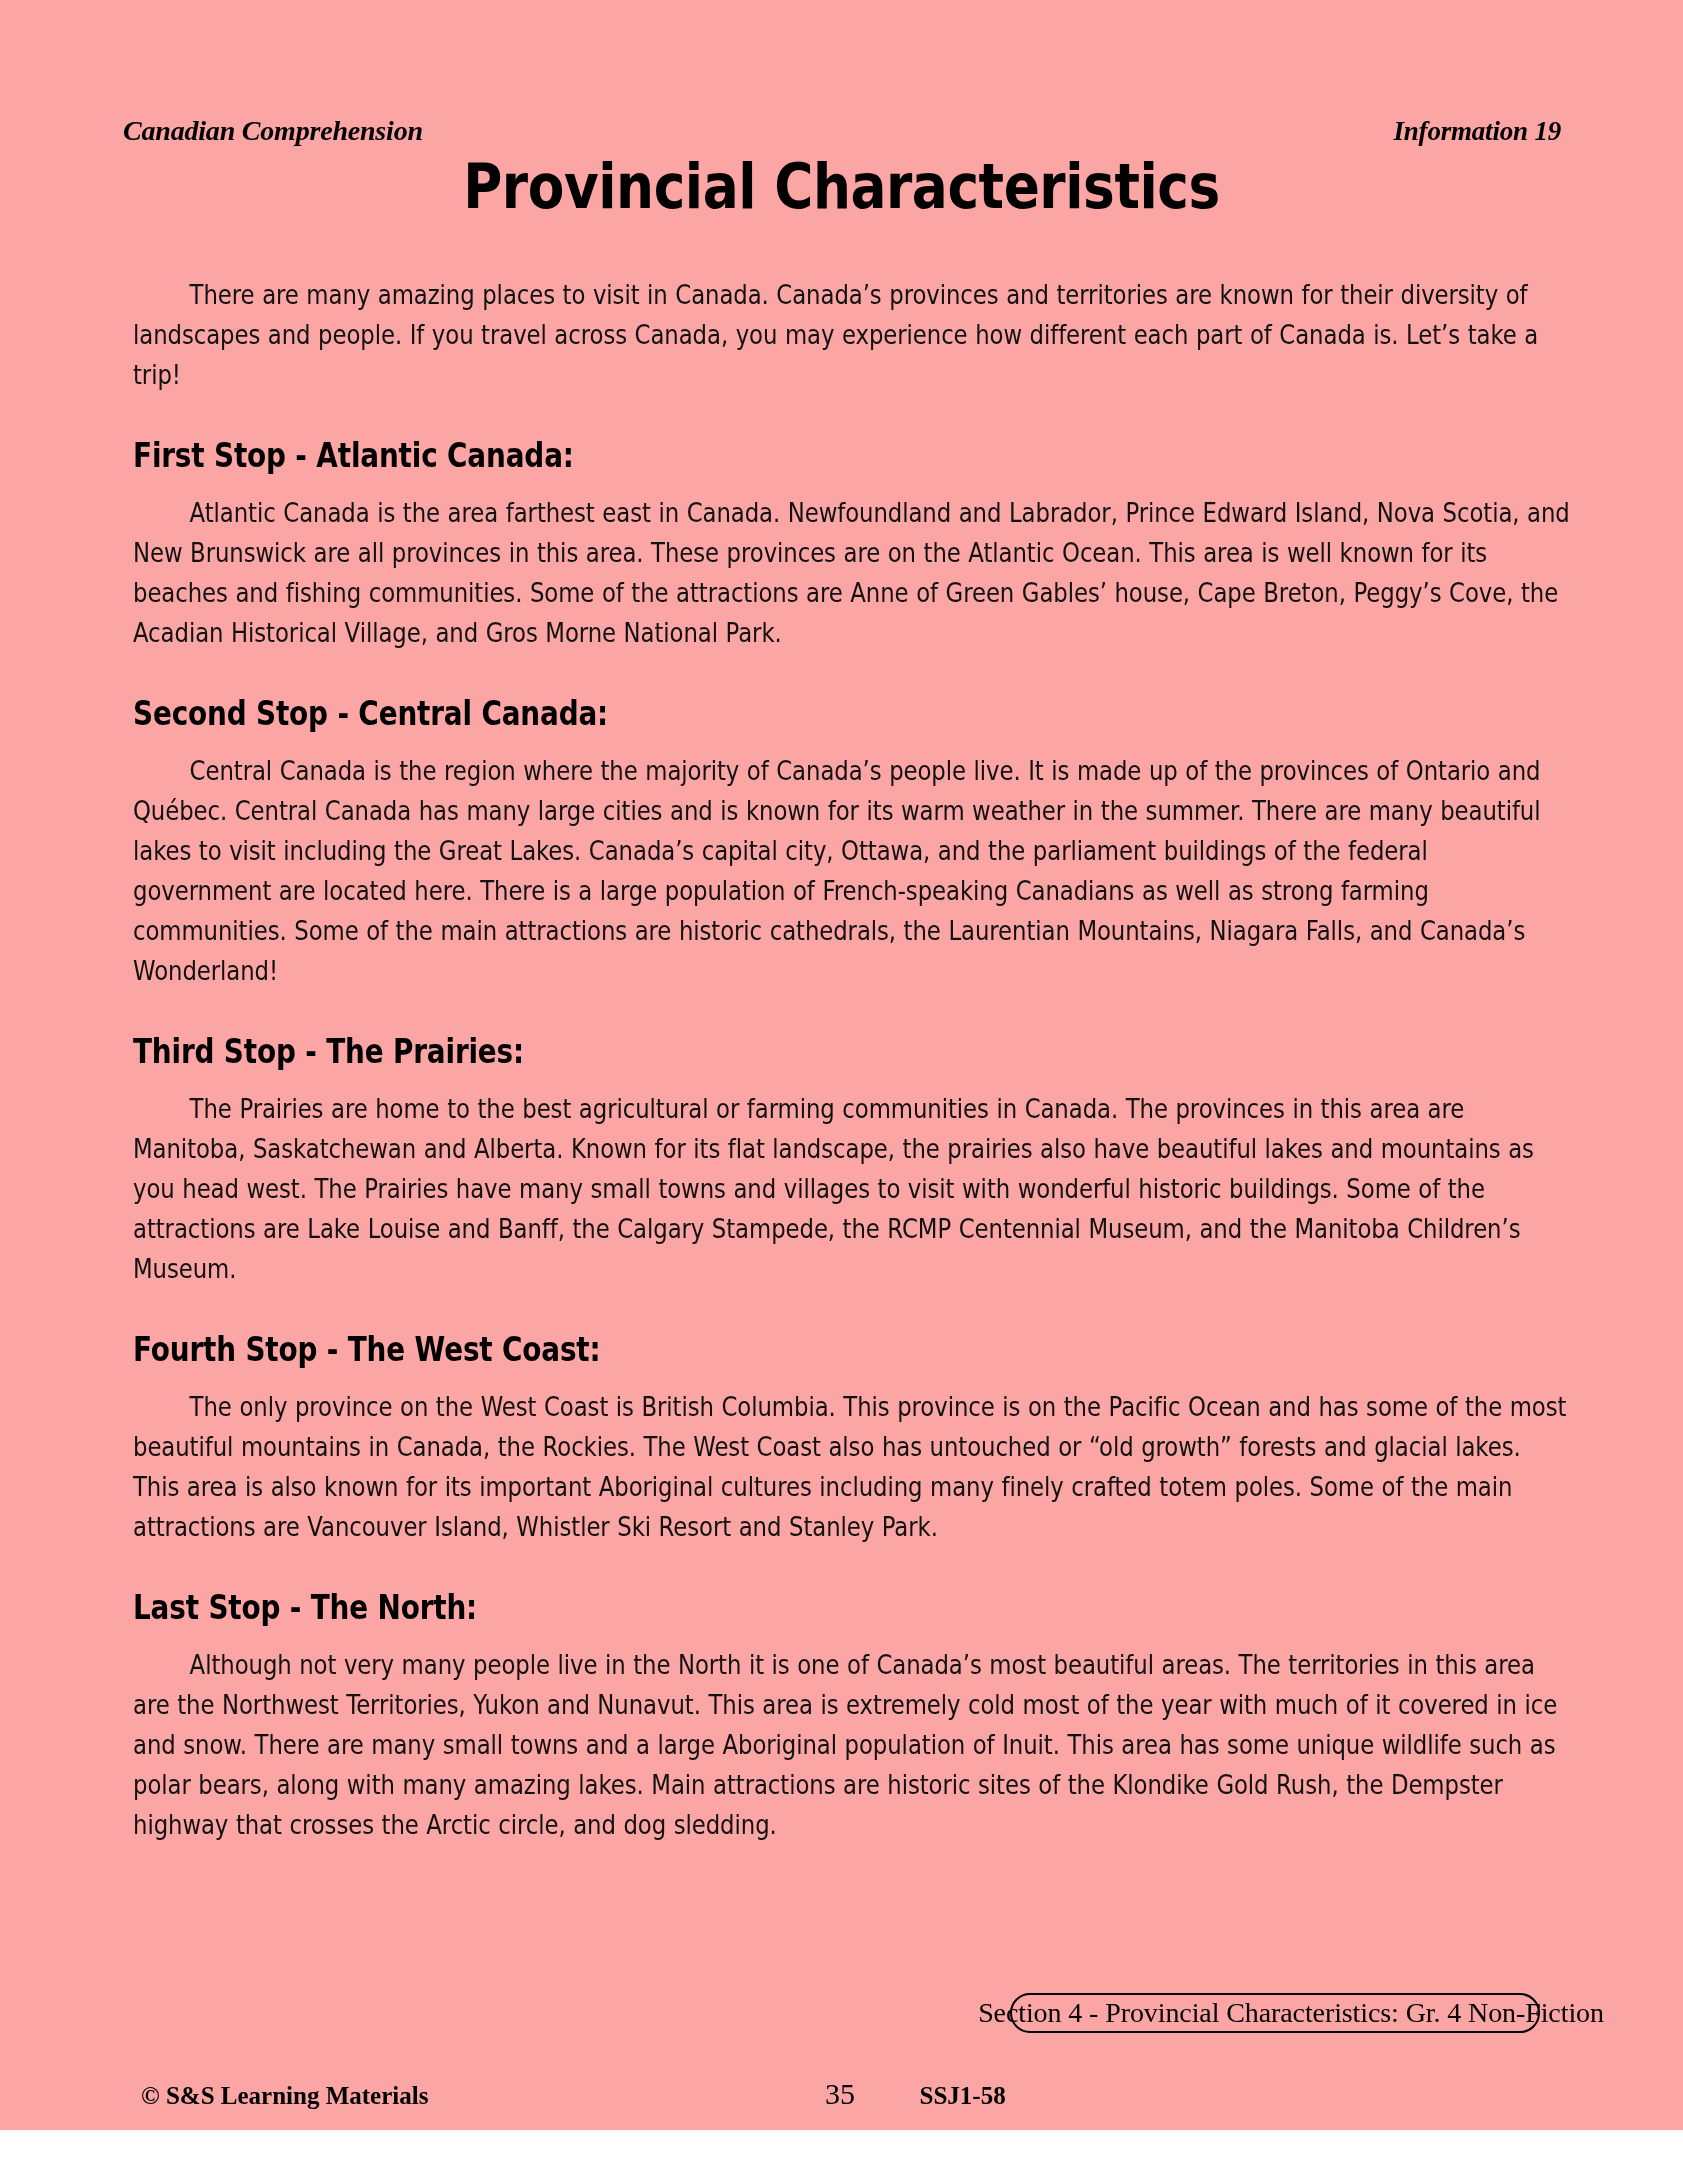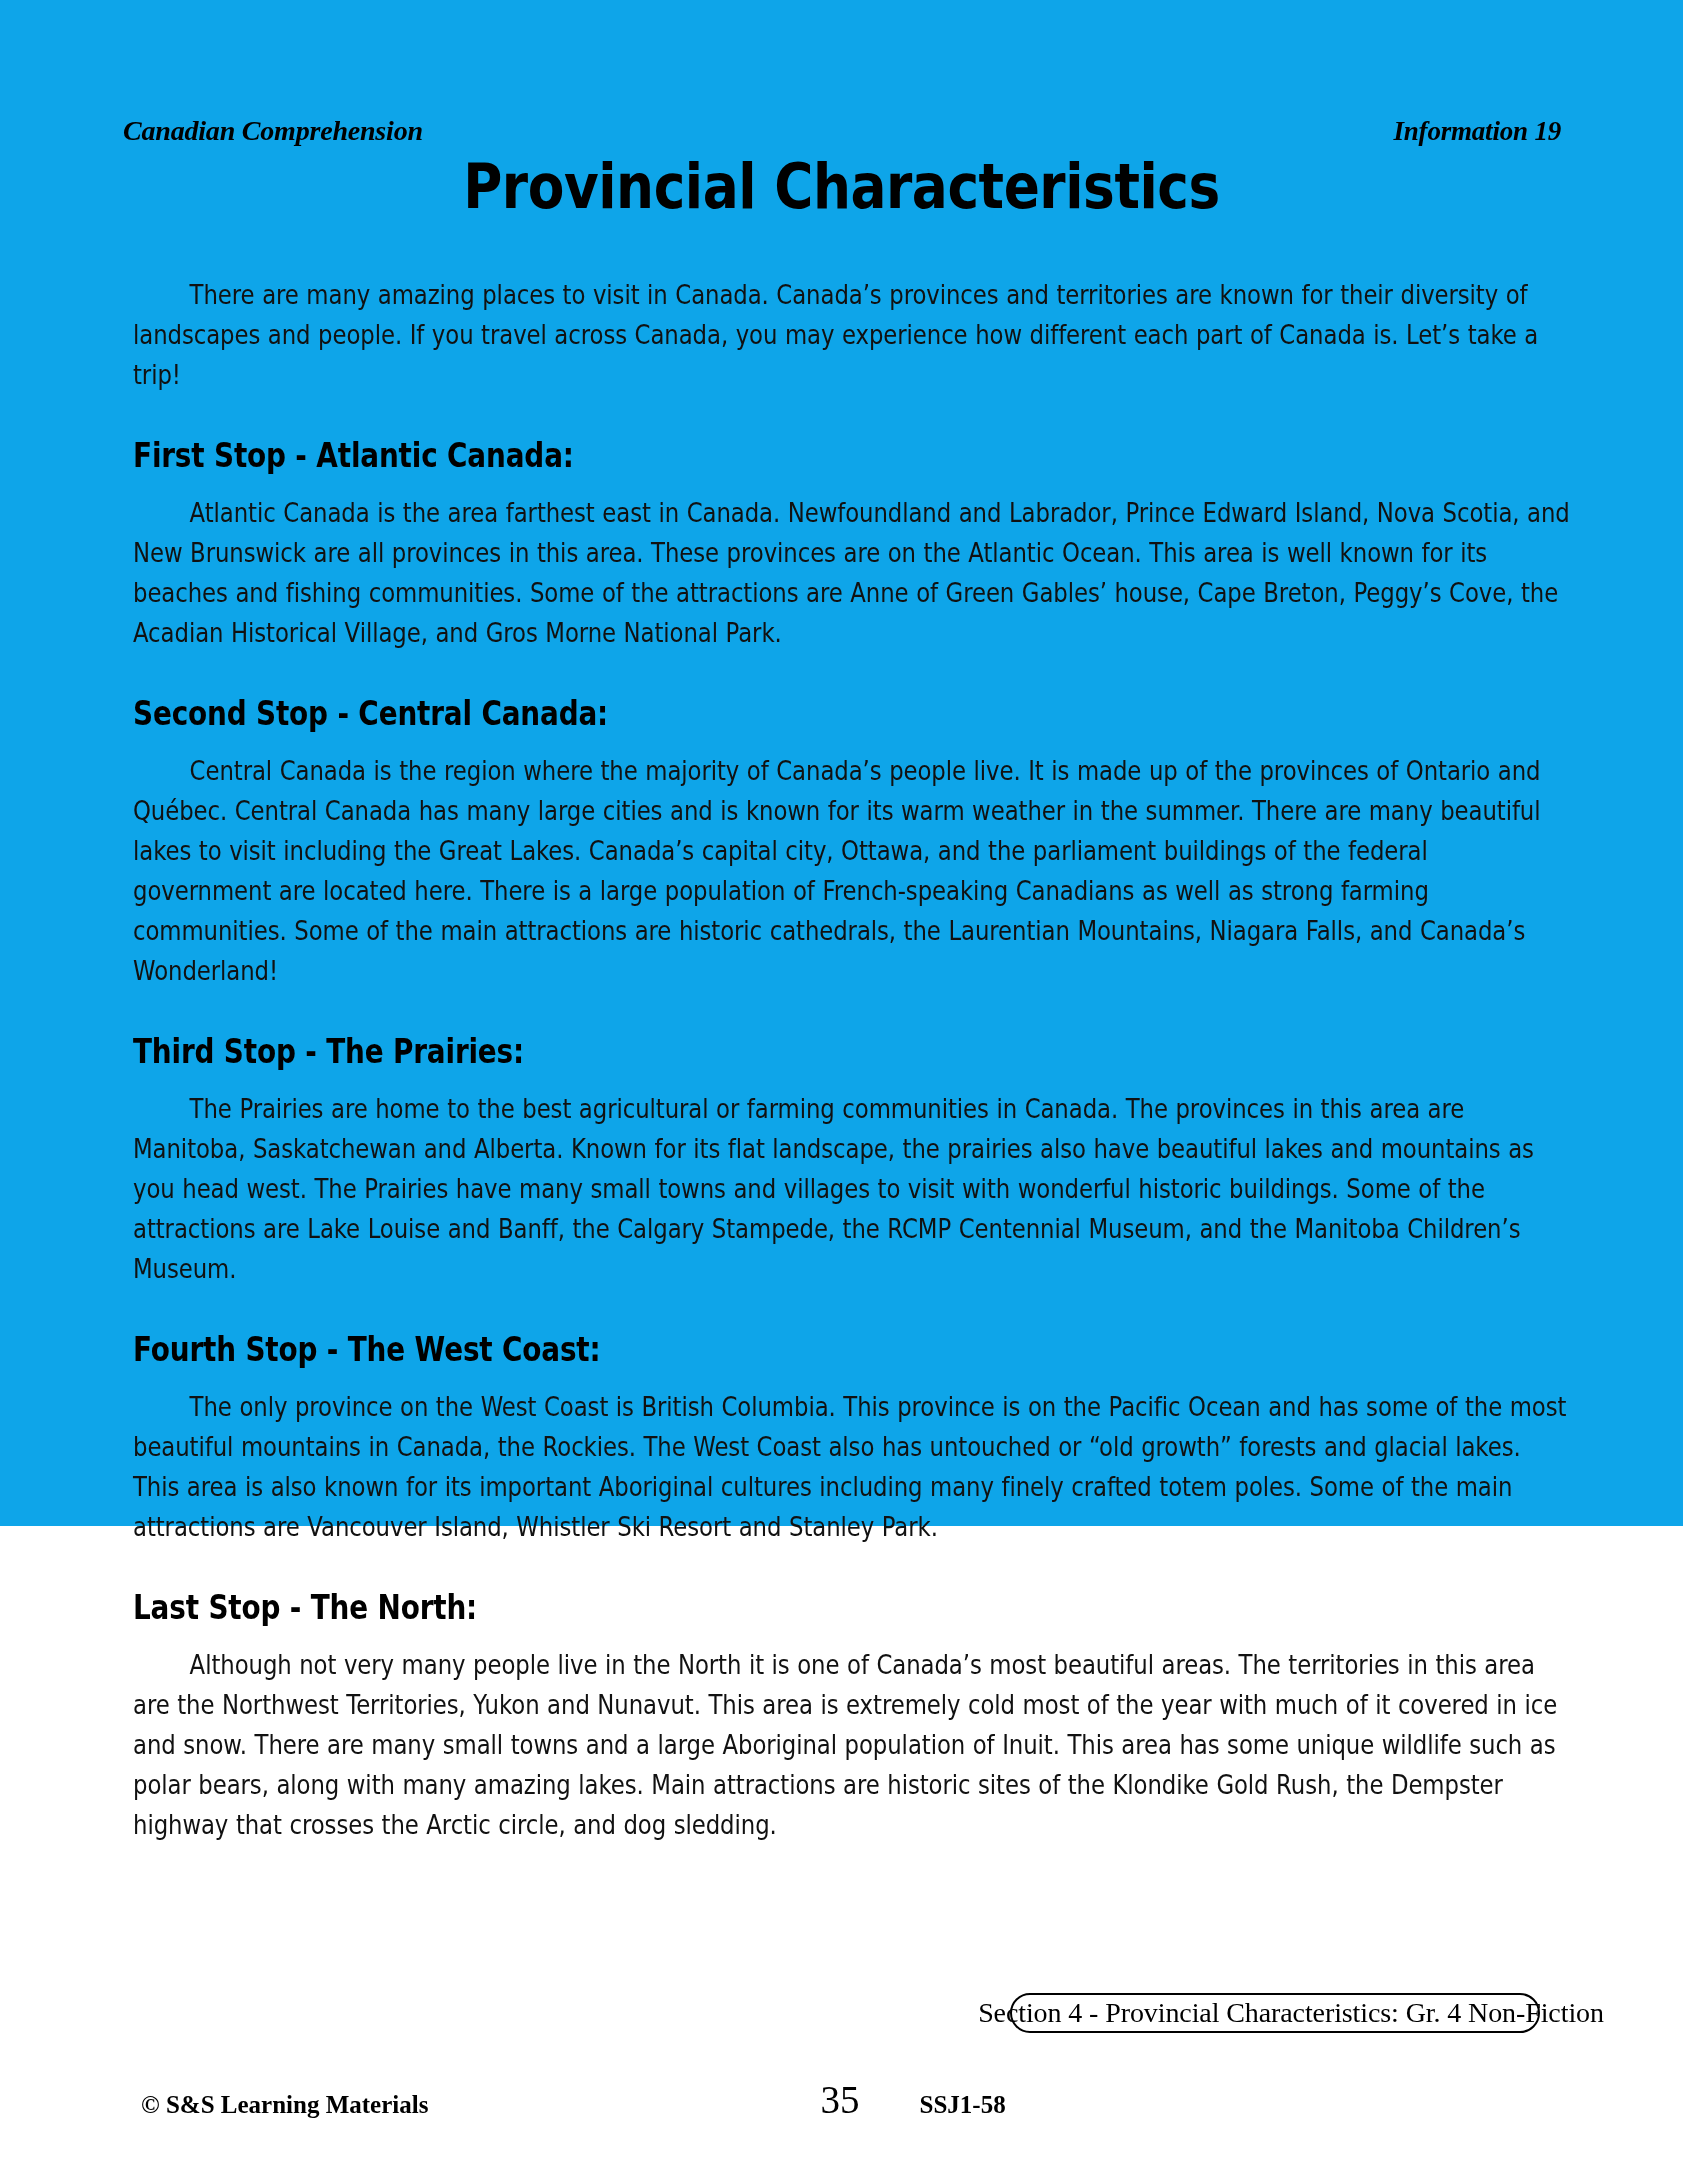--- a/index.html
+++ b/index.html
@@ -16,22 +16,22 @@
     font-family: "Liberation Sans", sans-serif;
     color: #000000;
     -webkit-font-smoothing: antialiased;
   }
 
   .page {
     position: absolute;
     left: 0;
     top: 0;
     width: 1683px;
-    height: 1526px;
-    background: #0ea5e9;
+    height: 2130px;
+    background: #fca5a5;
   }
 
   
   .runhead {
     position: absolute;
     left: 123px;
     top: 115px;
     width: 1438px;
     display: flex;
     justify-content: space-between;
@@ -140,21 +140,21 @@
   .footer-right {
     font-family: "Liberation Serif", serif;
     font-weight: bold;
     font-size: 25px;
     white-space: nowrap;
     flex: 1 1 0;
   }
   .footer-right { }
   .footer-center {
     font-family: "Liberation Serif", serif;
-    font-size: 39px;
+    font-size: 30px;
     text-align: center;
     flex: 0 0 auto;
     width: 119px;
     position: relative;
     left: -20px;
   }
 </style>
 </head>
 <body>
 

